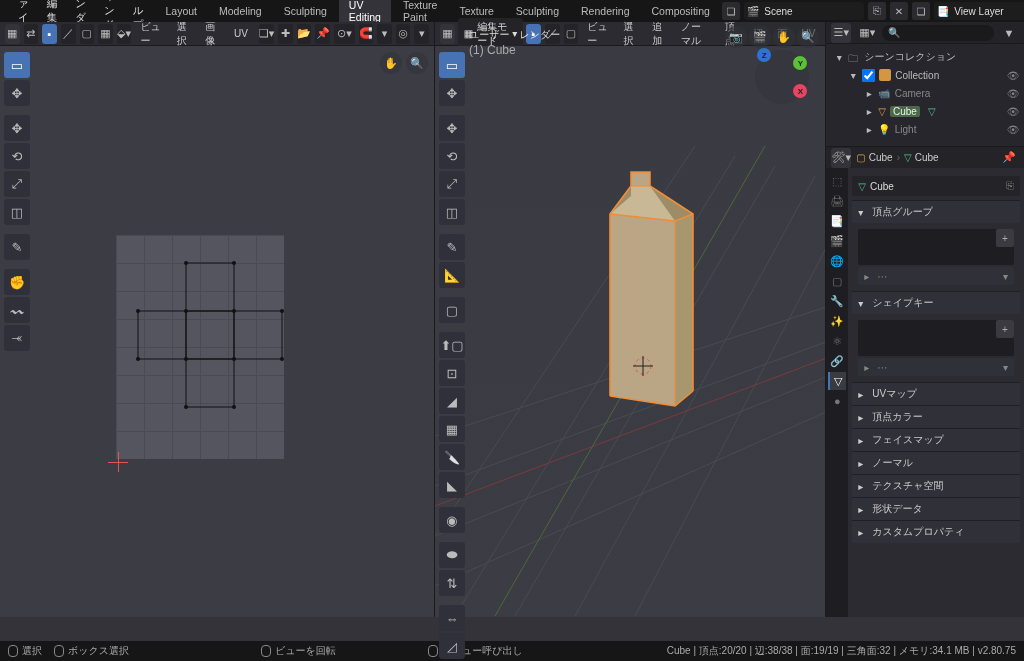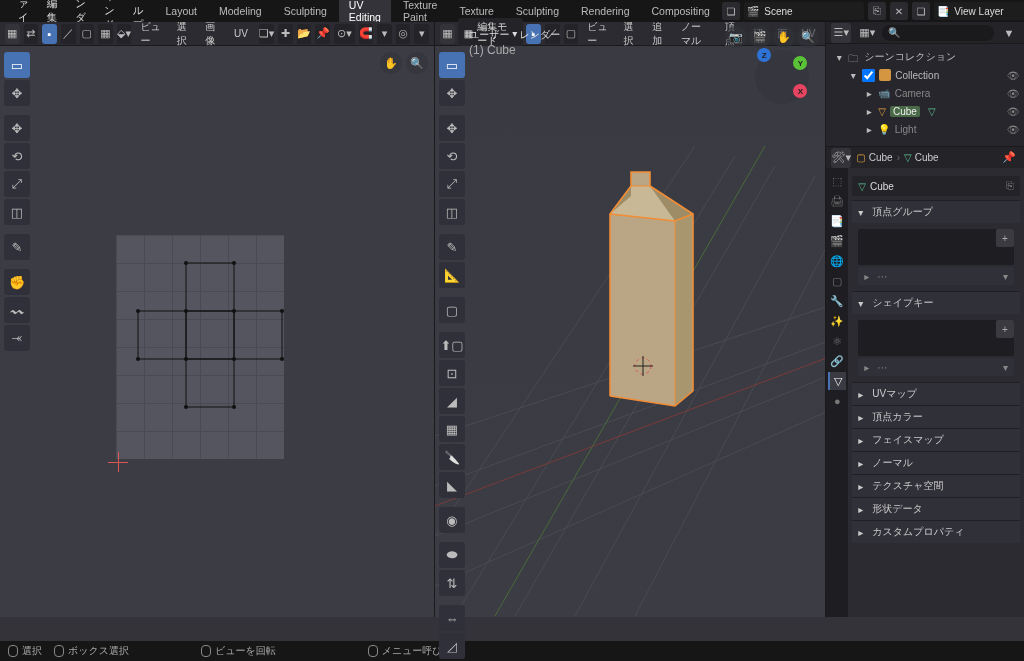--- a/index.html
+++ b/index.html
@@ -480,21 +480,22 @@
 
 <div class="statusbar">
   <div class="status-item">
       <span class="mouse-icon"></span>
       <span>選択</span>
     </div>
   <div class="status-item">
       <span class="mouse-icon"></span>
       <span>ボックス選択</span>
     </div>
-  <div class="status-item" style="margin-left:44px;padding-left:16px;">
+  <div class="status-item" style="margin-left:104px;padding-left:16px;">
       <span class="mouse-icon"></span>
       <span>ビューを回転</span>
     </div>
   <div class="status-item" style="margin-left:80px;">
       <span class="mouse-icon"></span>
       <span>メニュー呼び出し</span>
     </div>
+  <div style="margin-left:auto;">Cube | 頂点:20/20 | 辺:38/38 | 面:19/19 | 三角面:32 | メモリ:34.1 MB | v2.80.75</div>
 </div>
 
 </body></html>

